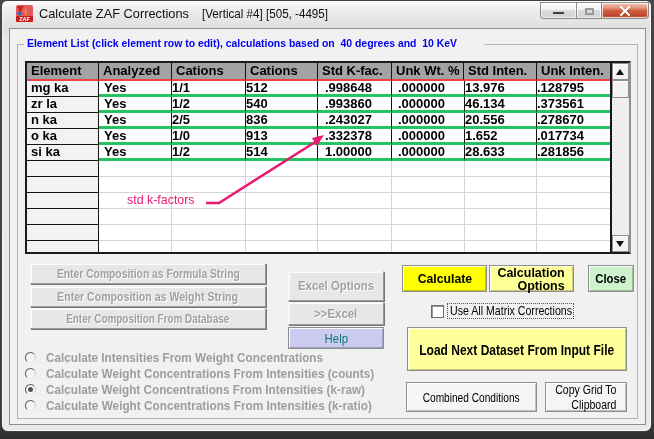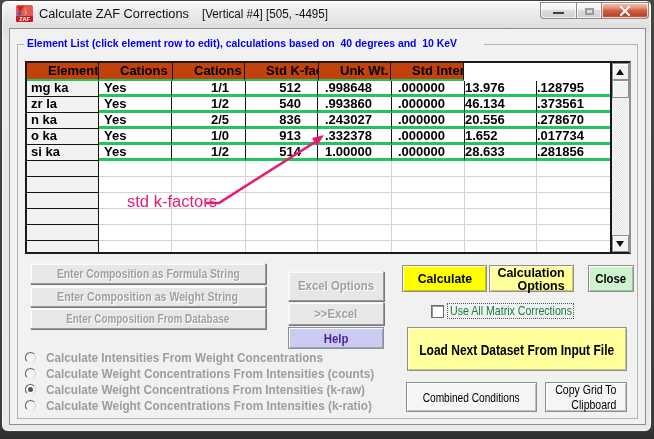--- a/index.html
+++ b/index.html
@@ -19,60 +19,60 @@
 #cmax .sq{position:absolute;left:8px;top:5px;width:9px;height:7px;border:2px solid #9a9a9a}
 #cclose .x{position:absolute;left:18px;top:3px;width:10px;height:10px}
 #gbox{left:17px;top:44px;width:621px;height:375px;border:1px solid #b4b4b4}
 #glabel{left:24px;top:37px;background:#f1f1f1;padding:0 3px;font-size:11px;font-weight:bold;color:#0000f0;white-space:nowrap}
 #grid{left:25px;top:61px;width:606px;height:193px;border:2px solid #1b1b1b;border-right-color:#909090;background:#fff;overflow:hidden}
 #cells{position:absolute;left:0;top:0;width:583px}
 .row{display:flex;width:583px}
 .row div{flex:none;overflow:hidden;white-space:nowrap;font-weight:bold;font-size:13px;color:#000}
 .c0{width:72px}.c1{width:73px}.c2{width:74px}.c3{width:72px}.c4{width:74px}.c5{width:73px}.c6{width:72px}.c7{width:73px}
 .hdr{height:18px}
-.hc{background:#c2410c;border-right:1px solid #141414;border-bottom:2px solid #22c55e;line-height:16px;padding-left:21px}
+.hc{background:#a3a3a3;border-right:1px solid #141414;border-bottom:2px solid #ef4444;line-height:16px;padding-left:4px}
 .drow{height:16px}
 .drow div{line-height:14px}
 .drow .c0{background:#f2f2f2;border-bottom:1px solid #141414}
 .dc{border-right:1px solid #141414;border-bottom:3px solid #22c55e}
 .erow{height:16px}
 .erow .c0{background:#f2f2f2;border-bottom:1px solid #141414;border-right:1px solid #141414}
 .ec{border-right:1px solid #d4d4d4;border-bottom:1px solid #d4d4d4}
 .a0{padding-left:4px}.a1{padding-left:5px}
-.a2,.a3{text-align:right;padding-right:16px}
+.a2,.a3{padding-right:16px}
 .a4{padding-left:7px}.a5{padding-left:6px}
 .a6,.a7{}
 #vsep{position:absolute;left:583px;top:0;width:2px;height:189px;background:#161616}
 #sbar{position:absolute;left:585px;top:0;width:17px;height:189px;background:repeating-conic-gradient(#f7f7f7 0% 25%,#e6e6e6 0% 50%) 0 0/2px 2px}
 .row .c7{border-right:none}
 .sbtn{position:absolute;left:0;width:17px;height:17px;background:#f2f2f2;border:1px solid #8f8f8f;box-shadow:inset 1px 1px 0 #fff}
 #sup{top:0}
 #sthumb{top:17px;height:18px}
 #sdown{top:172px}
 .tri{position:absolute;left:3px;width:0;height:0;border-left:4.5px solid transparent;border-right:4.5px solid transparent}
 #sup .tri{top:5px;border-bottom:6px solid #111}
 #sdown .tri{top:5px;border-top:6px solid #111}
 #pink{left:120px;top:128px;width:215px;height:85px}
-#ptxtw{left:127px;top:193px;font-size:16px;color:#ea1a73}
+#ptxtw{left:127px;top:193px;font-size:12px;color:#ea1a73}
 .rb{border:1px solid #8f8f8f;box-shadow:inset 1px 1px 0 rgba(255,255,255,.85),inset -1px -1px 0 rgba(0,0,0,.22);display:flex;align-items:center;justify-content:center;text-align:right}
 .dbtn{background:#e7e7e7;color:#a0a0a0;font-weight:bold;font-size:12px;text-shadow:1px 1px 0 #fff;border:1px solid #9a9a9a;border-top-color:#f6f6f6;border-left-color:#f6f6f6;box-shadow:1px 1px 0 #777,inset 1px 1px 0 #fcfcfc;display:flex;align-items:center;justify-content:center}
 #wb1{left:30px;top:263px;width:236px;height:21px}
 #wb2{left:30px;top:286px;width:236px;height:21px}
 #wb3{left:30px;top:308px;width:236px;height:21px}
 #wbeo{left:288px;top:271px;width:96px;height:30px}
 #wbxl{left:288px;top:302px;width:96px;height:23px}
-#wbhelp{left:288px;top:327px;width:96px;height:22px;background:#ccccf2;color:#4c1d95;font-weight:bold;font-size:13px}
+#wbhelp{left:288px;top:327px;width:96px;height:22px;background:#ccccf2;color:#0f766e;font-weight:normal;font-size:13px}
 #wbcalc{left:402px;top:265px;width:85px;height:27px;background:#ffff00;font-weight:bold;font-size:13px}
 #wbco{left:489px;top:265px;width:85px;height:27px;background:#ffff97;font-weight:bold;font-size:13px;line-height:13px}
 #wbclose{left:588px;top:265px;width:46px;height:27px;background:#cdf2cd;font-weight:bold;font-size:13px}
 #wbload{left:407px;top:327px;width:220px;height:44px;background:#ffff9c;font-weight:bold;font-size:15px}
 #wbcomb{left:406px;top:382px;width:131px;height:30px;background:#f5f5f5;font-size:13px}
 #wbcopy{left:545px;top:382px;width:82px;height:30px;background:#f5f5f5;font-size:13px;line-height:15px}
 #cb{left:431px;top:305px;width:13px;height:13px;background:#fff;border:1px solid #6e6e6e;box-shadow:inset 1px 1px 0 #9a9a9a}
-#cblabw{left:447px;top:303px;width:127px;height:16px;font-size:13px;color:#15803d;border:1px dotted #555;padding:0 2px;line-height:14px;overflow:visible}
+#cblabw{left:447px;top:303px;width:127px;height:16px;font-size:13px;color:#000000;border:1px dotted #555;padding:0 2px;line-height:14px;overflow:visible}
 .radio{width:11px;height:11px;border-radius:50%;background:#f6f6f6;border:1px solid #9a9a9a;border-top-color:#5c5c5c;border-left-color:#5c5c5c;border-bottom-color:#e8e8e8;border-right-color:#cfcfcf}
 .rlab{font-size:12px;font-weight:bold;color:#9d9d9d;white-space:nowrap}
 .rdot{position:absolute;left:2px;top:2px;width:5px;height:5px;border-radius:50%;background:#555}
 </style></head><body>
 <div id="win" class="b"></div>
 <svg id="icon" class="b" viewBox="0 0 17 17">
  <rect x="0" y="0" width="17" height="17" rx="2" fill="#e25a5a"></rect>
  <rect x="0" y="11" width="17" height="6" rx="1" fill="#c41e1e"></rect>
  <path d="M1,1 L8,1 L4,8 Z" fill="#cf2020"></path>
  <circle cx="3.5" cy="8.5" r="2" fill="#3a5fc0"></circle>
@@ -92,25 +92,27 @@
       <path d="M1,0 L5,4 L9,0 L10,1 L6,5 L10,9 L9,10 L5,6 L1,10 L0,9 L4,5 L0,1 Z" fill="#fff" stroke="#fff" stroke-width="0.8"></path>
     </svg>
   </div>
 <div id="client" class="b"></div>
 <div id="gbox" class="b"></div>
 <div id="glabel" class="b"><span class="tx" id="gl" style="transform:scaleX(0.948);transform-origin:left center">Element List (click element row to edit), calculations based on&nbsp; 40 degrees and&nbsp; 10 KeV</span></div>
 <div id="grid" class="b">
 <div id="cells">
 <div class="row hdr">
         <div class="hc c0">Element</div>
+        <div class="hc c1">Analyzed</div>
         <div class="hc c2">Cations</div>
         <div class="hc c3">Cations</div>
         <div class="hc c4">Std K-fac.</div>
         <div class="hc c6">Unk Wt. %</div>
         <div class="hc c5">Std Inten.</div>
+        <div class="hc c7">Unk Inten.</div>
       </div>
 <div class="row drow">
         <div class="dc c0 a0">mg ka</div>
         <div class="dc c1 a1">Yes</div>
         <div class="dc c2 a2">1/1</div>
         <div class="dc c3 a3">512</div>
         <div class="dc c4 a4">.998648</div>
         <div class="dc c5 a5">.000000</div>
         <div class="dc c6 a6">13.976</div>
         <div class="dc c7 a7">.128795</div>

